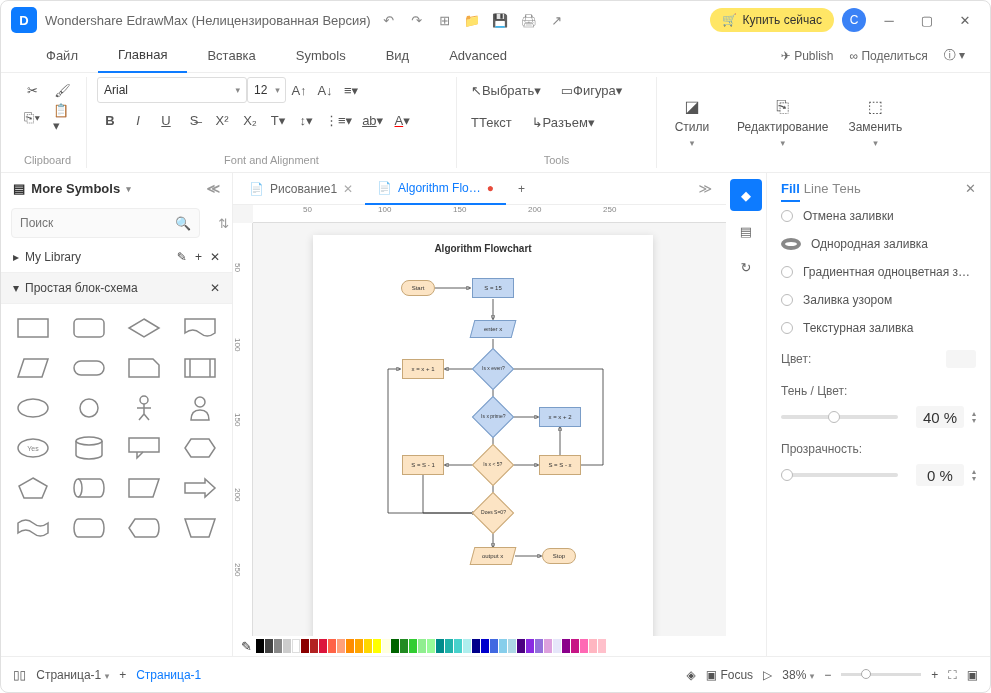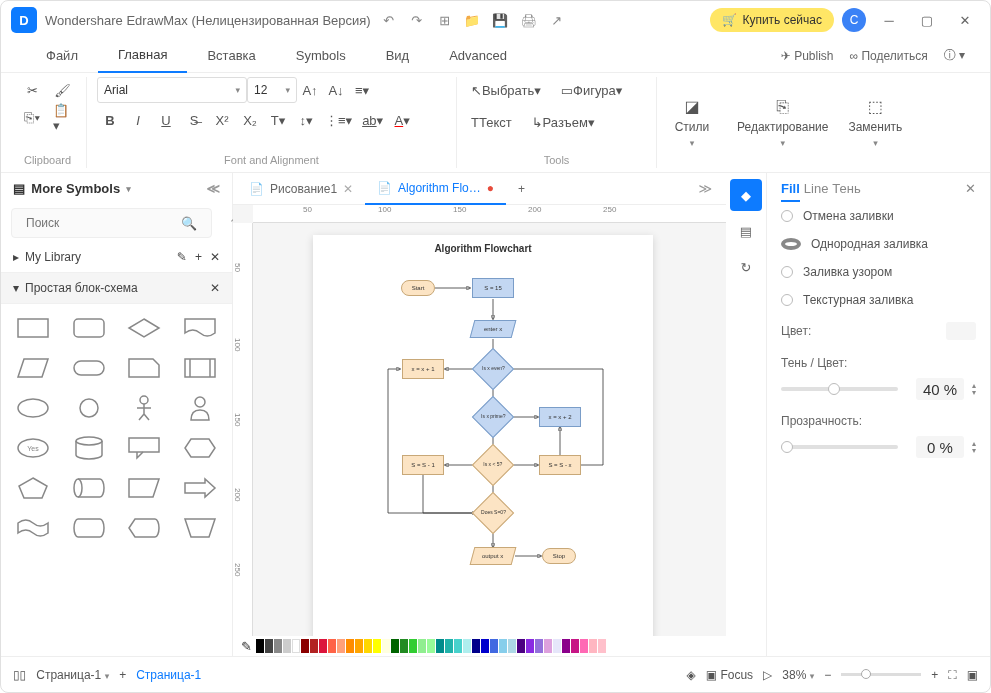--- a/index.html
+++ b/index.html
@@ -21,21 +21,21 @@
 .rgroup:last-child{border:none}
 .rgroup-body{flex:1;display:flex;align-items:center;gap:4px;flex-wrap:wrap}
 .rgroup-label{text-align:center;font-size:11px;color:#999;padding:2px 0}
 .ibtn{min-width:26px;height:26px;display:flex;align-items:center;justify-content:center;color:#555;border-radius:3px;cursor:pointer;padding:0 4px}
 .sel{height:26px;border:1px solid #ddd;border-radius:3px;padding:0 6px;display:flex;align-items:center;background:#fff;gap:8px;font-size:12px}
 .rvert{display:flex;flex-direction:column;align-items:center;justify-content:center;padding:0 10px;gap:4px;font-size:12px;color:#555;min-width:70px}
 .main{flex:1;display:flex;overflow:hidden}
 .left-panel{width:232px;border-right:1px solid #eee;display:flex;flex-direction:column}
 .lp-head{padding:8px 12px;display:flex;align-items:center;gap:6px;font-weight:600;font-size:13px}
 .collapse-icon{margin-left:auto;color:#999}
-.search-box{margin:4px 10px;height:30px;border:1px solid #eee;border-radius:4px;display:flex;align-items:center;padding:0 14px;background:#fafafa}
+.search-box{margin:4px 10px;height:30px;border:1px solid #eee;border-radius:4px;display:flex;align-items:center;padding:0 8px;background:#fafafa}
 .search-box input{flex:1;border:none;background:none;outline:none;font-size:12px}
 .lp-section{padding:8px 12px;display:flex;align-items:center;gap:6px;font-size:12px;color:#444;border-bottom:1px solid #f0f0f0}
 .shape-grid{padding:8px;display:grid;grid-template-columns:repeat(4,1fr);gap:8px;overflow:auto}
 .sgshape{height:32px;display:flex;align-items:center;justify-content:center}
 .sgshape svg{stroke:#888;fill:none;stroke-width:1.5}
 .canvas-area{flex:1;display:flex;flex-direction:column;position:relative}
 .tabs{height:32px;display:flex;align-items:center;border-bottom:1px solid #eee;padding:0 4px}
 .tab{padding:0 12px;height:32px;display:flex;align-items:center;gap:6px;font-size:12px;color:#666}
 .tab.active{color:#0d7bff;border-bottom:2px solid #0d7bff}
 .tab-close{color:#aaa;font-size:12px}
@@ -130,21 +130,21 @@
     </div>
     <div class="rgroup-label">Clipboard</div>
   </div>
   <div class="rgroup" style="width:370px">
     <div class="rgroup-body" style="flex-direction:column;align-items:flex-start;gap:4px">
       <div style="display:flex;">
         <div class="sel" style="width:150px">
             <span>Arial</span>
             <span class="chev" style="margin-left:auto">▾</span>
           </div>
-        <div class="sel" style="width:50px">
+        <div class="sel" style="width:39px">
             <span>12</span>
             <span class="chev" style="margin-left:auto">▾</span>
           </div>
         <div class="ibtn">A↑</div>
         <div class="ibtn">A↓</div>
         <div class="ibtn">≡▾</div>
       </div>
       <div style="display:flex;gap:2px">
         <div class="ibtn">
             <b>B</b>
@@ -482,20 +482,24 @@
     <div class="radio-row">
         <div class="radio"></div>
         <span>Отмена заливки</span>
       </div>
     <div class="radio-row">
         <div class="radio sel"></div>
         <span>Однородная заливка</span>
       </div>
     <div class="radio-row">
         <div class="radio"></div>
+        <span>Градиентная одноцветная з…</span>
+      </div>
+    <div class="radio-row">
+        <div class="radio"></div>
         <span>Заливка узором</span>
       </div>
     <div class="radio-row">
         <div class="radio"></div>
         <span>Текстурная заливка</span>
       </div>
     <div class="prop-row">
         <span>Цвет:</span>
         <div class="color-sw"></div>
       </div>

